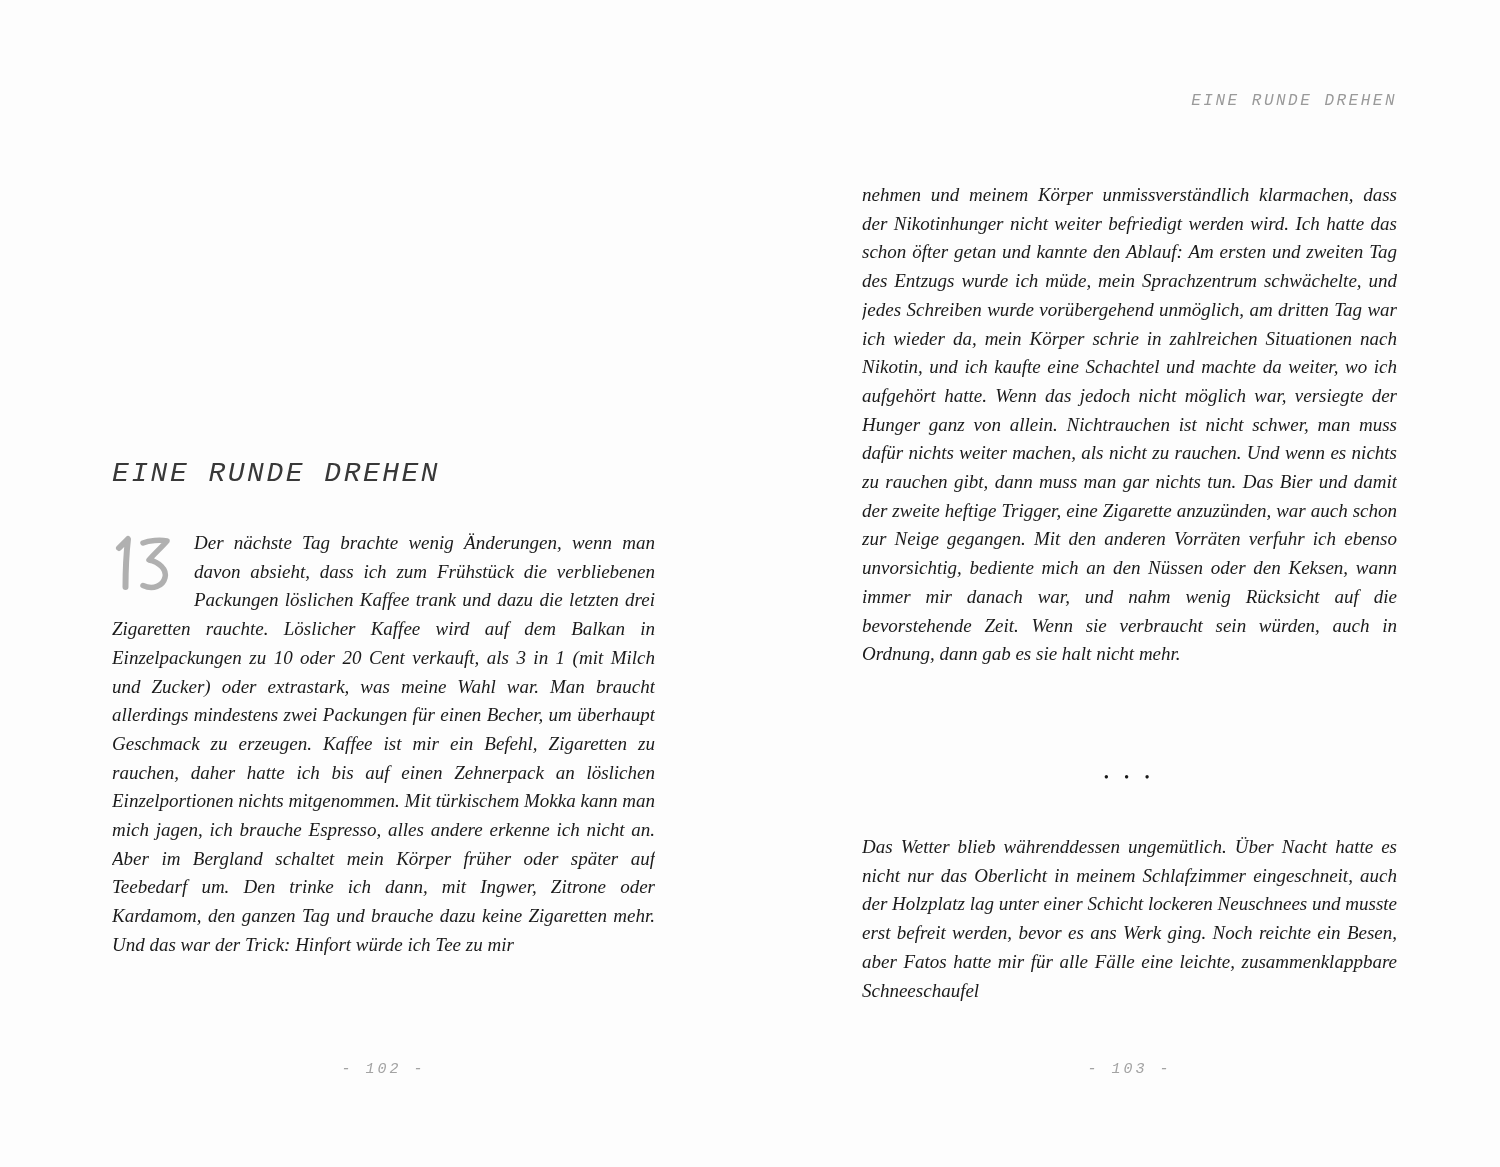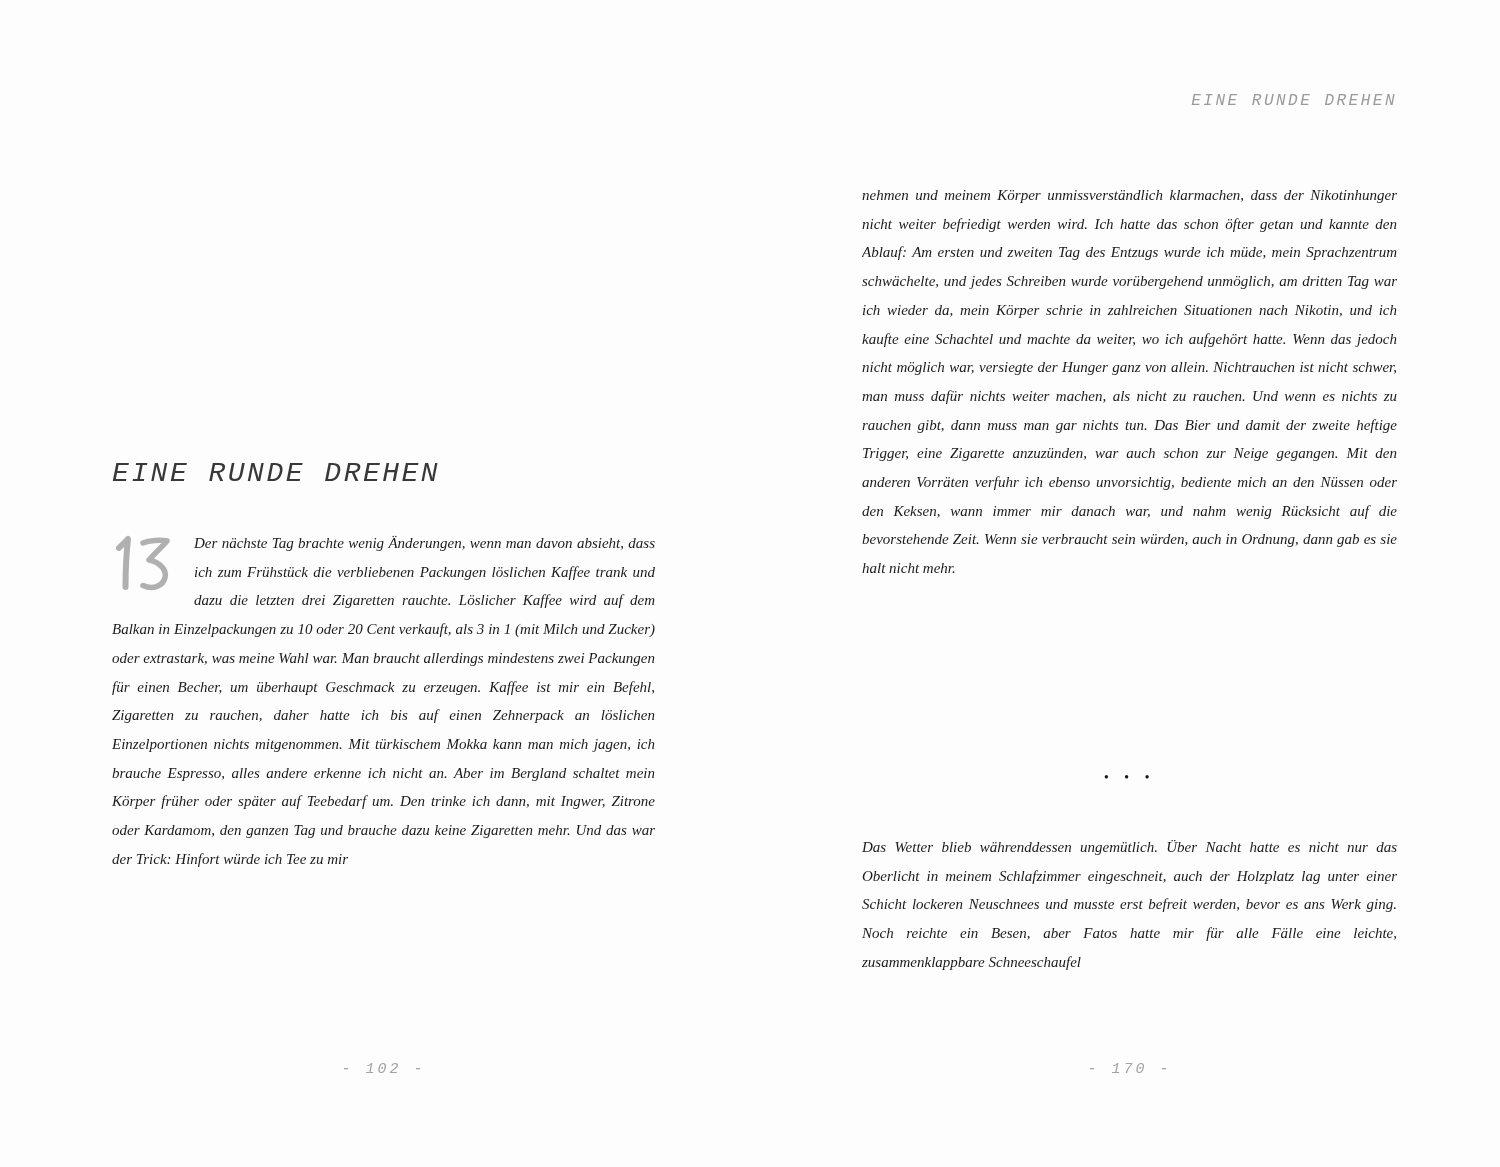--- a/index.html
+++ b/index.html
@@ -37,21 +37,21 @@
     margin: 0;
     font-family: "Liberation Mono", monospace;
     font-weight: normal;
     font-size: 28px;
     letter-spacing: 2.5px;
     color: #383838;
     white-space: nowrap;
   }
   .body-text {
     font-family: "Liberation Serif", "DejaVu Serif", serif;
-    font-size: 15px;
+    font-size: 19px;
     line-height: 28.7px;
     color: #1a1a1a;
     text-align: justify;
     text-justify: inter-word;
   }
   .left-body {
     position: absolute;
     top: 529px;
     left: 112px;
     width: 543px;
@@ -141,16 +141,16 @@
     <div class="page-footer footer-left">-  102  -</div>
   </section>
 
   <section>
     <div class="right-body-1 body-text">nehmen und meinem Körper unmissverständlich klarmachen, dass der Nikotinhunger nicht weiter befriedigt werden wird. Ich hatte das schon öfter getan und kannte den Ablauf: Am ersten und zweiten Tag des Entzugs wurde ich müde, mein Sprachzentrum schwächelte, und jedes Schreiben wurde vorübergehend unmöglich, am dritten Tag war ich wieder da, mein Körper schrie in zahlreichen Situationen nach Nikotin, und ich kaufte eine Schachtel und machte da weiter, wo ich aufgehört hatte. Wenn das jedoch nicht möglich war, versiegte der Hunger ganz von allein. Nichtrauchen ist nicht schwer, man muss dafür nichts weiter machen, als nicht zu rauchen. Und wenn es nichts zu rauchen gibt, dann muss man gar nichts tun. Das Bier und damit der zweite heftige Trigger, eine Zigarette anzuzünden, war auch schon zur Neige gegangen. Mit den anderen Vorräten verfuhr ich ebenso unvorsichtig, bediente mich an den Nüssen oder den Keksen, wann immer mir danach war, und nahm wenig Rücksicht auf die bevorstehende Zeit. Wenn sie verbraucht sein würden, auch in Ordnung, dann gab es sie halt nicht mehr.</div>
 
     <div class="separator">• • •</div>
 
     <div class="right-body-2 body-text">Das Wetter blieb währenddessen ungemütlich. Über Nacht hatte es nicht nur das Oberlicht in meinem Schlafzimmer eingeschneit, auch der Holzplatz lag unter einer Schicht lockeren Neuschnees und musste erst befreit werden, bevor es ans Werk ging. Noch reichte ein Besen, aber Fatos hatte mir für alle Fälle eine leichte, zusammenklappbare Schneeschaufel</div>
 
-    <div class="page-footer footer-right">-  170  -</div>
+    <div class="page-footer footer-right">-  103  -</div>
   </section>
 
 </div>
 
 </body></html>

